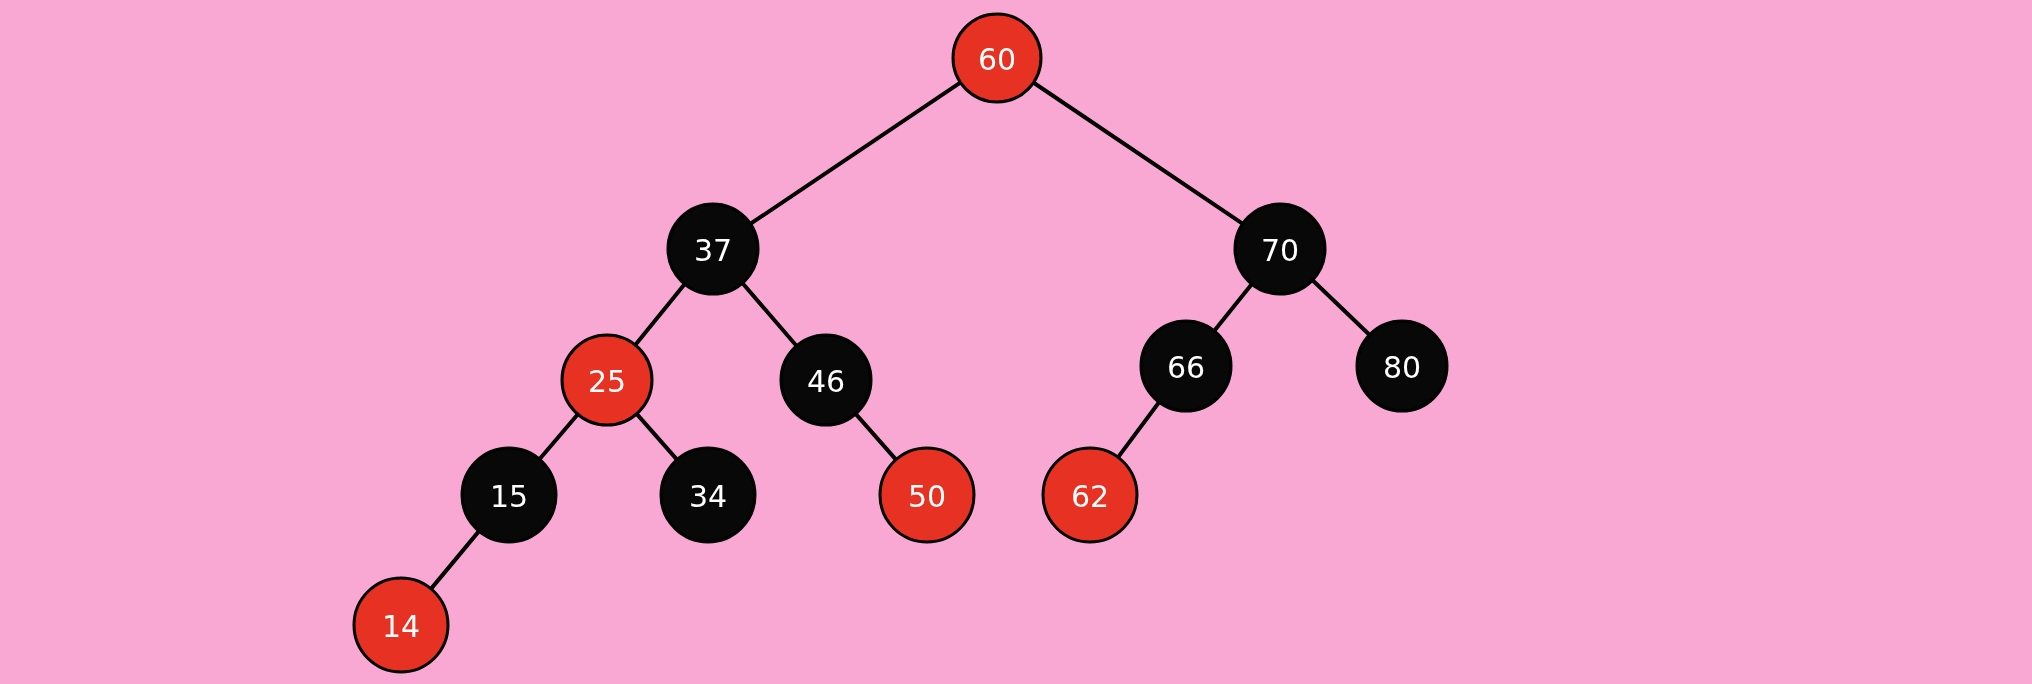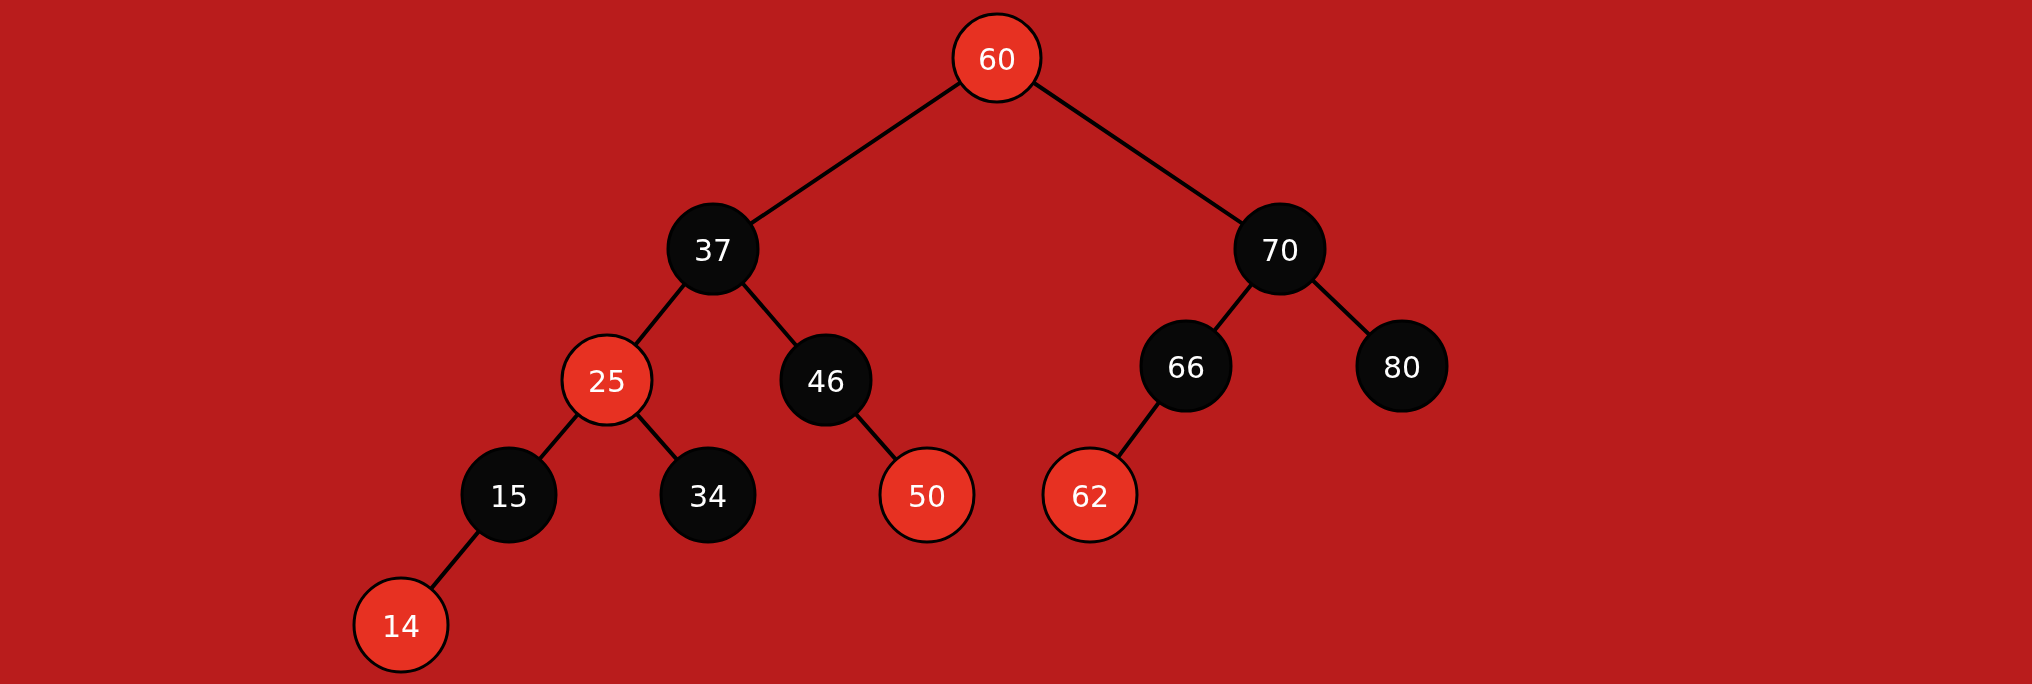--- a/index.html
+++ b/index.html
@@ -8,21 +8,21 @@
     padding: 0;
     background: #ffffff;
   }
   body {
     font-family: "DejaVu Sans", "Liberation Sans", sans-serif;
   }
   #tree-canvas-wrap {
     position: relative;
     width: 2032px;
     height: 684px;
-    background: #b91c1c;
+    background: #f9a8d4;
     overflow: hidden;
   }
   #tree-svg {
     position: absolute;
     left: 0;
     top: 0;
     width: 2032px;
     height: 684px;
     display: block;
   }

